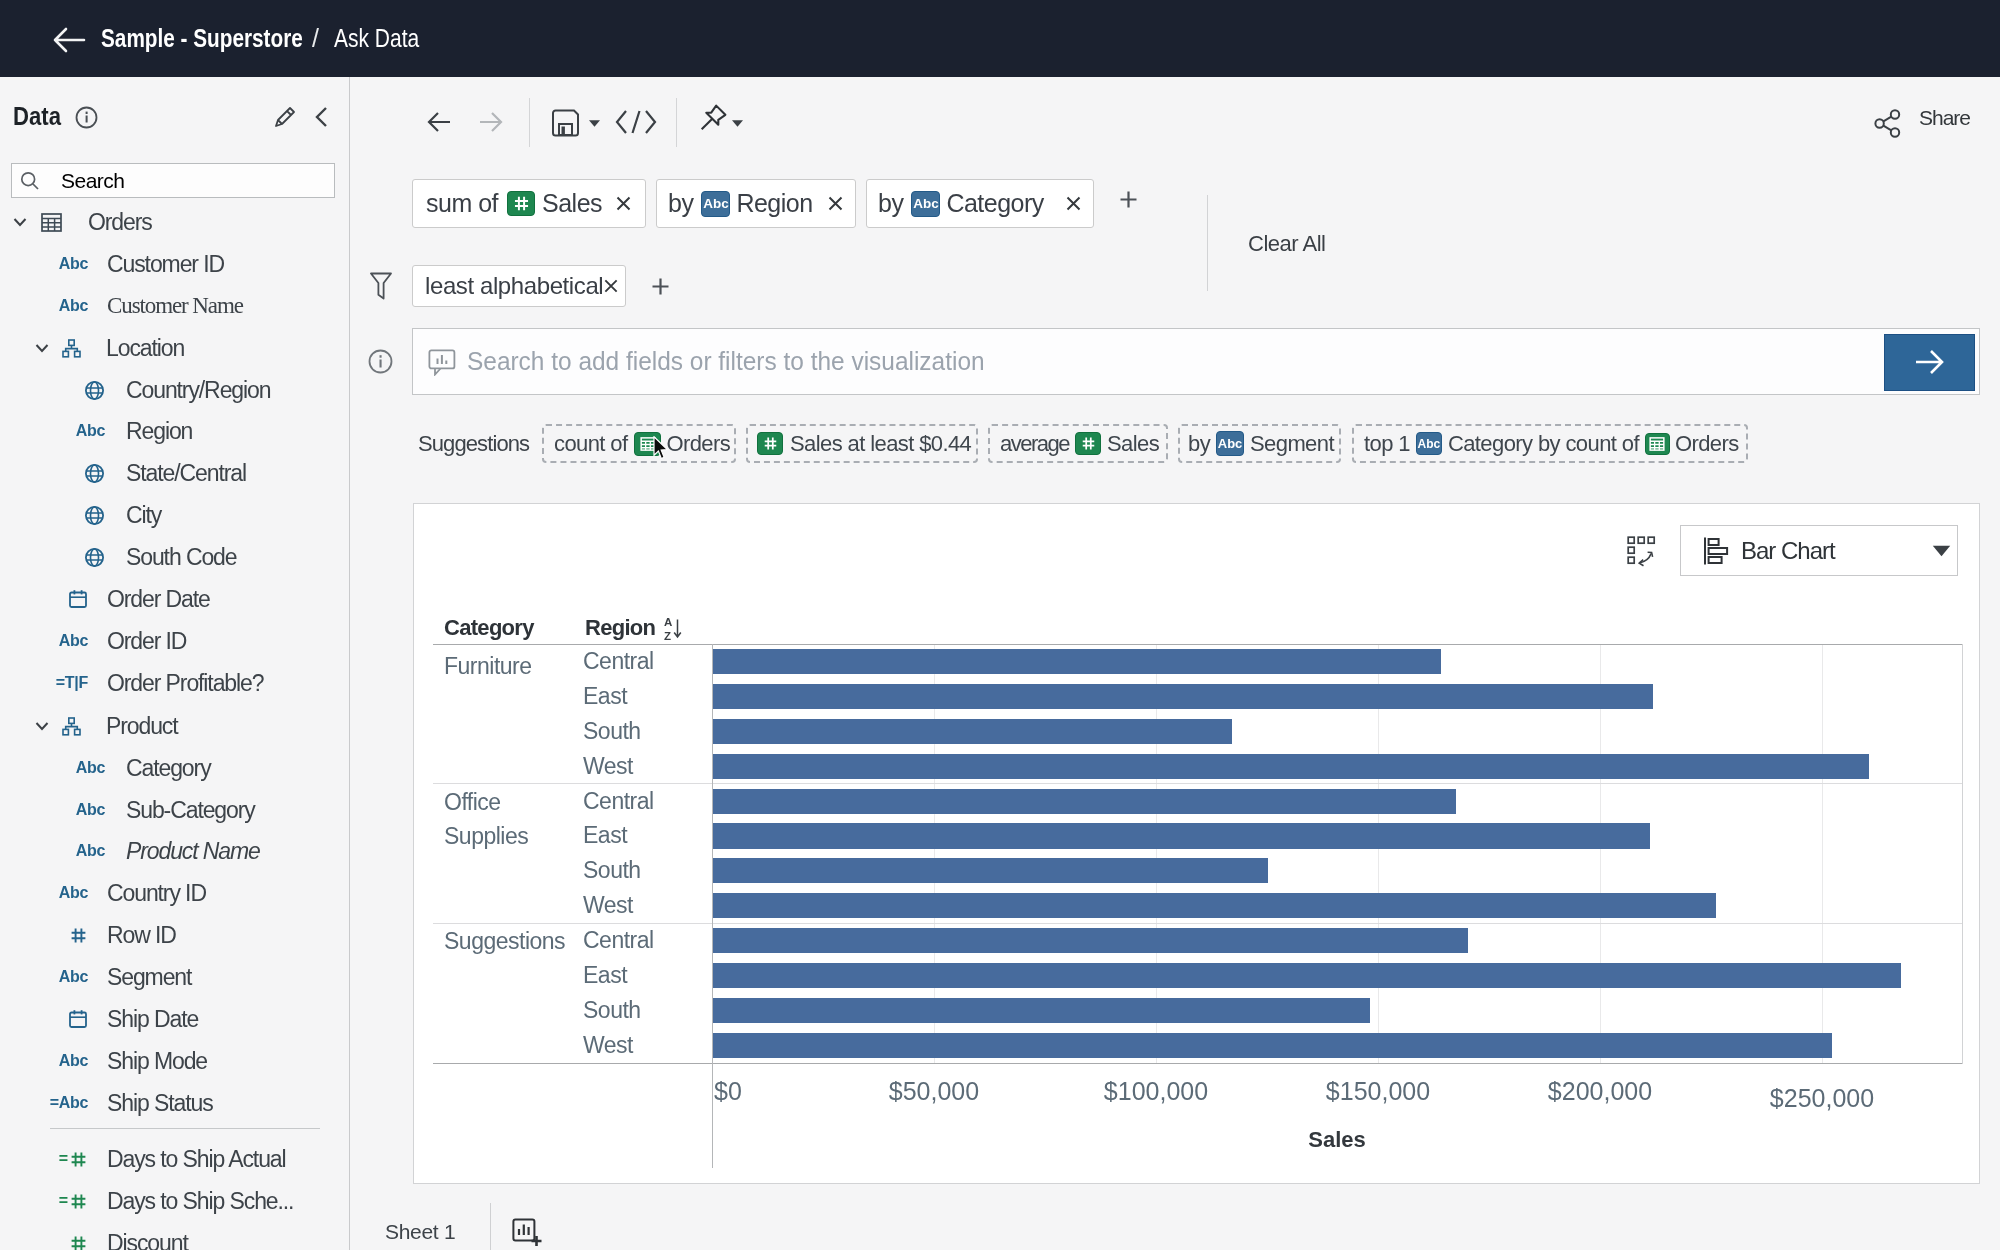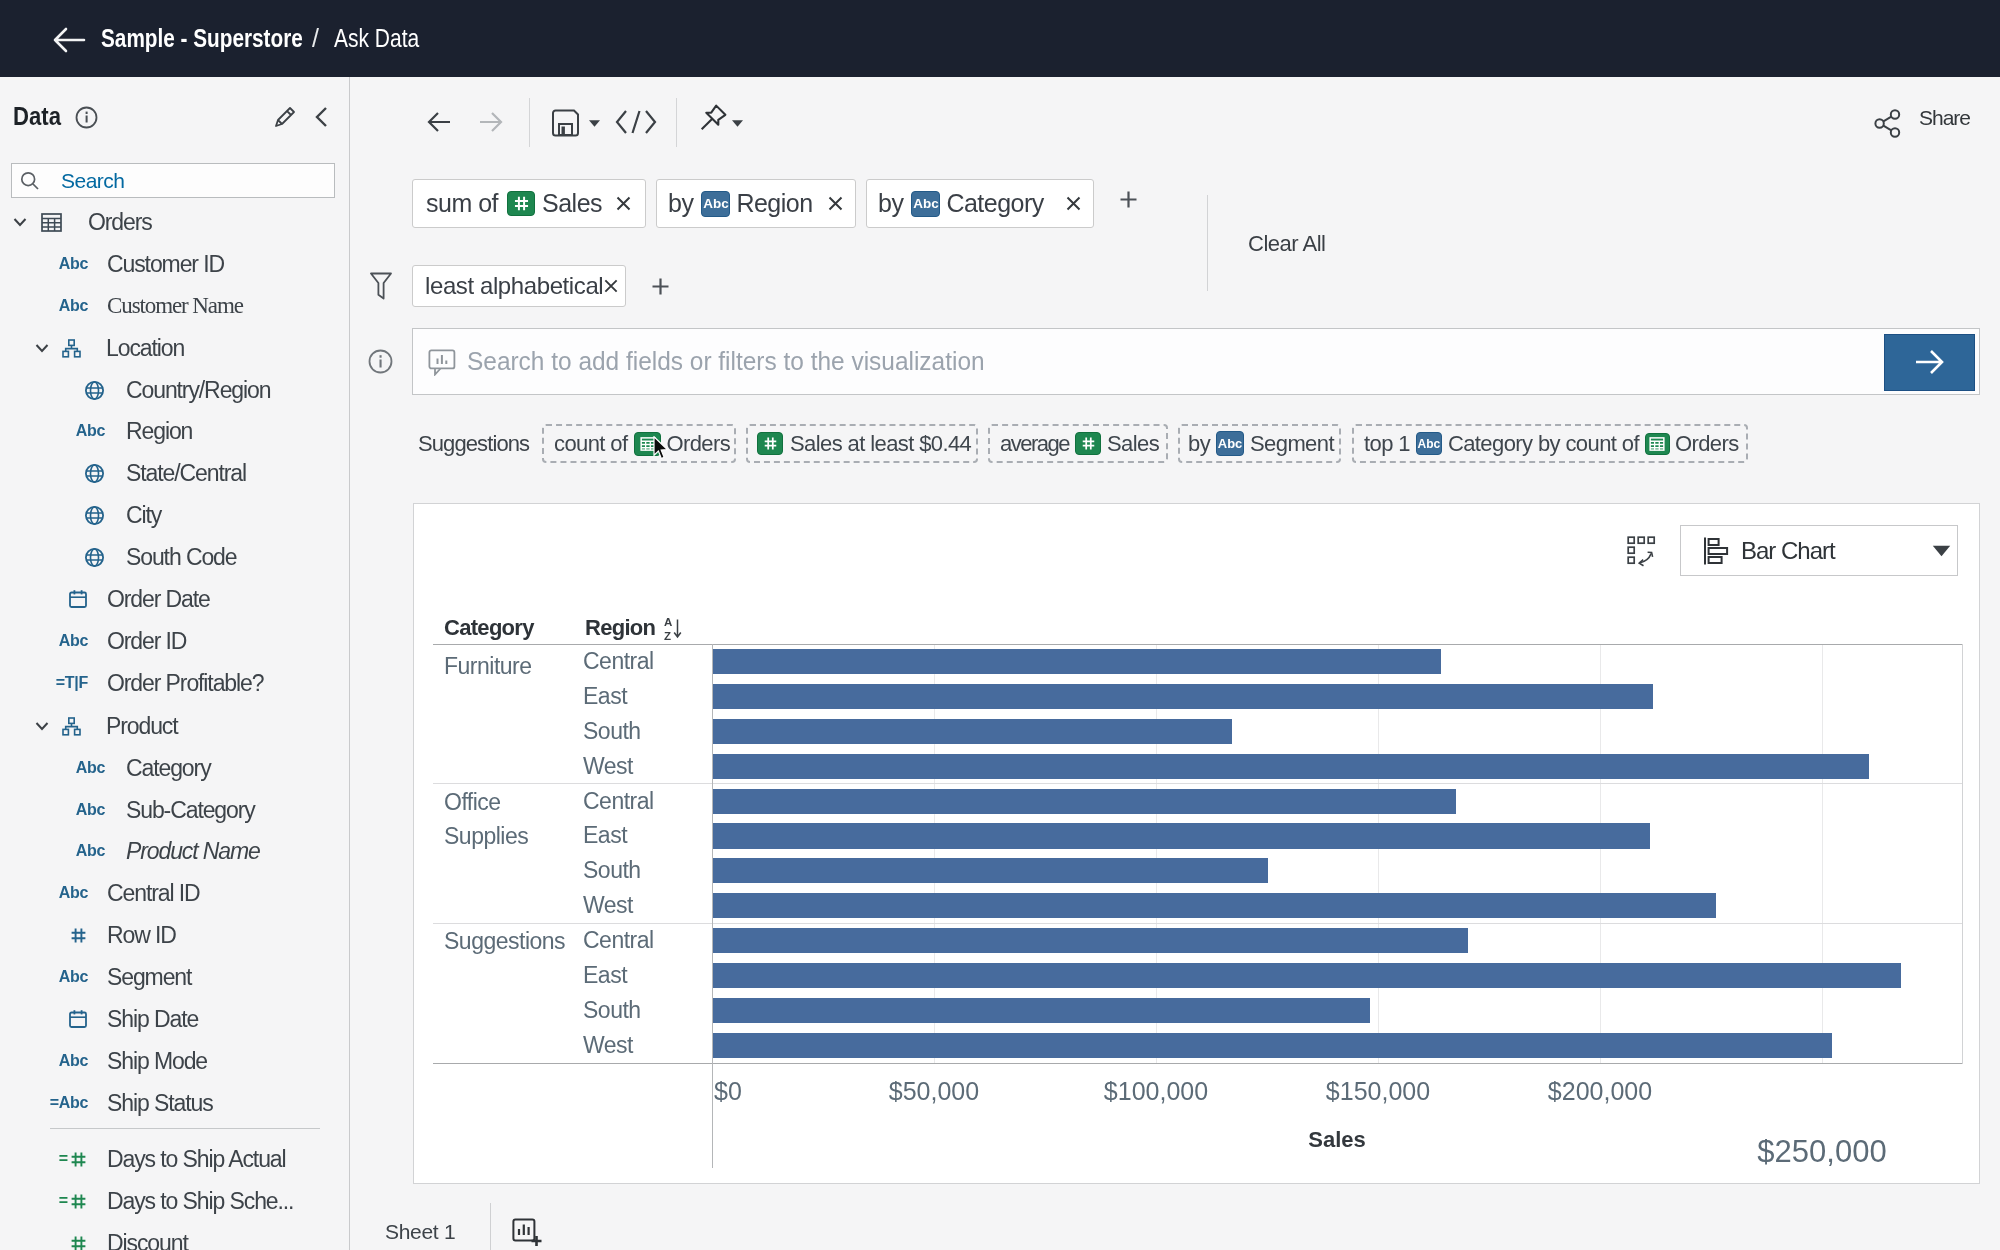--- a/index.html
+++ b/index.html
@@ -36,21 +36,21 @@
  <path d="M4 22 L6 16 L18 4 L22 8 L10 20 Z M6 16 L10 20 M15 7 L19 11" stroke="#3c4146" stroke-width="1.8" fill="none" stroke-linejoin="round"></path>
 </svg>
 <svg class="abs" style="left:313px;top:105px;" width="16" height="24" viewBox="0 0 16 24">
  <path d="M13 3 L4 12 L13 21" stroke="#3c4146" stroke-width="2.4" fill="none"></path>
 </svg>
 <div class="abs" style="left:11px;top:163px;width:324px;height:35px;background:#fdfdfd;border:1px solid #b9bcbe;box-sizing:border-box;"></div>
 <svg class="abs" style="left:20px;top:171px;" width="20" height="20" viewBox="0 0 20 20">
  <circle cx="8.2" cy="8.2" r="6.4" stroke="#5a5f64" stroke-width="1.7" fill="none"></circle>
  <line x1="13" y1="13" x2="18" y2="18" stroke="#5a5f64" stroke-width="1.7"></line>
 </svg>
-<div class="fx" style="left:61px;top:163px;height:35px;color:#0369a1;font-size:21px;letter-spacing:-0.5px;">Search</div>
+<div class="fx" style="left:61px;top:163px;height:35px;color:#000000;font-size:21px;letter-spacing:-0.5px;">Search</div>
 <div class="abs" style="left:12px;top:214px;">
     <svg width="16" height="16" viewBox="0 0 16 16">
       <path d="M2.5 5 L8 11 L13.5 5" stroke="#3c4146" stroke-width="2" fill="none"></path>
     </svg>
   </div>
 <div class="ic" style="left:2px;top:205px;width:60px;height:34px;">
     <svg width="21" height="19" viewBox="0 0 21 19">
       <rect x="1" y="1" width="19" height="17" stroke="#3e4a55" stroke-width="1.7" fill="none"></rect>
       <path d="M1 5.5 H20 M1 9.8 H20 M1 14.1 H20 M7.3 5.5 V18 M13.6 5.5 V18" stroke="#3e4a55" stroke-width="1.5"></path>
     </svg>
@@ -153,21 +153,21 @@
     <span style="color:#24638c;font-size:16px;font-weight:bold;letter-spacing:-0.3px;">Abc</span>
   </div>
 <div class="srow" style="left:126px;top:793px;">Sub-Category</div>
 <div class="ic" style="left:45px;top:834px;width:60px;height:34px;">
     <span style="color:#24638c;font-size:16px;font-weight:bold;letter-spacing:-0.3px;">Abc</span>
   </div>
 <div class="srow" style="left:126px;top:834px;font-style:italic;">Product Name</div>
 <div class="ic" style="left:28px;top:876px;width:60px;height:34px;">
     <span style="color:#24638c;font-size:16px;font-weight:bold;letter-spacing:-0.3px;">Abc</span>
   </div>
-<div class="srow" style="left:107px;top:876px;">Central ID</div>
+<div class="srow" style="left:107px;top:876px;">Country ID</div>
 <div class="ic" style="left:28px;top:918px;width:60px;height:34px;">
     <svg width="19" height="19" viewBox="0 0 19 19">
       <path d="M6.6 2.5 V16.5 M12.4 2.5 V16.5 M2.6 6.7 H16.4 M2.6 12.3 H16.4" stroke="#24638c" stroke-width="1.9" fill="none"></path>
     </svg>
   </div>
 <div class="srow" style="left:107px;top:918px;">Row ID</div>
 <div class="ic" style="left:28px;top:960px;width:60px;height:34px;">
     <span style="color:#24638c;font-size:16px;font-weight:bold;letter-spacing:-0.3px;">Abc</span>
   </div>
 <div class="srow" style="left:107px;top:960px;">Segment</div>
@@ -444,20 +444,20 @@
 <div class="fx" style="left:583px;top:891.7px;height:28px;color:#5c6b77;font-size:23px;letter-spacing:-0.5px;">West</div>
 <div class="fx" style="left:583px;top:926.7px;height:28px;color:#5c6b77;font-size:23px;letter-spacing:-0.5px;">Central</div>
 <div class="fx" style="left:583px;top:961.6px;height:28px;color:#5c6b77;font-size:23px;letter-spacing:-0.5px;">East</div>
 <div class="fx" style="left:583px;top:996.5px;height:28px;color:#5c6b77;font-size:23px;letter-spacing:-0.5px;">South</div>
 <div class="fx" style="left:583px;top:1031.4px;height:28px;color:#5c6b77;font-size:23px;letter-spacing:-0.5px;">West</div>
 <div class="fx" style="left:714px;top:1077px;height:28px;color:#5c6b77;font-size:25px;">$0</div>
 <div class="fx" style="left:854px;top:1077px;height:28px;color:#5c6b77;font-size:25px;width:160px;justify-content:center;">$50,000</div>
 <div class="fx" style="left:1076px;top:1077px;height:28px;color:#5c6b77;font-size:25px;width:160px;justify-content:center;">$100,000</div>
 <div class="fx" style="left:1298px;top:1077px;height:28px;color:#5c6b77;font-size:25px;width:160px;justify-content:center;">$150,000</div>
 <div class="fx" style="left:1520px;top:1077px;height:28px;color:#5c6b77;font-size:25px;width:160px;justify-content:center;">$200,000</div>
-<div class="fx" style="left:1742px;top:1138px;height:28px;color:#5c6b77;font-size:31px;width:160px;justify-content:center;">$250,000</div>
+<div class="fx" style="left:1742px;top:1084px;height:28px;color:#5c6b77;font-size:25px;width:160px;justify-content:center;">$250,000</div>
 <div class="fx" style="left:1237px;top:1126px;height:28px;color:#33383d;font-size:22px;font-weight:bold;width:200px;justify-content:center;">Sales</div>
 <div class="fx" style="left:385px;top:1218px;height:28px;color:#3d4349;font-size:21px;letter-spacing:-0.3px;">Sheet 1</div>
 <div class="abs" style="left:490px;top:1203px;width:1px;height:47px;background:#cfd0d2;"></div>
 <svg class="abs" style="left:512px;top:1218px;" width="31" height="29" viewBox="0 0 31 29">
  <rect x="1.4" y="1.4" width="21" height="21" rx="2" stroke="#2f3337" stroke-width="2" fill="none"></rect>
  <path d="M7 17 V11 M11.8 17 V6.5 M16.6 17 V9" stroke="#2f3337" stroke-width="2.2" fill="none"></path>
  <path d="M24.5 18 V28 M19.5 23 H29.5" stroke="#2f3337" stroke-width="2.6"></path>
 </svg>
 </body></html>

